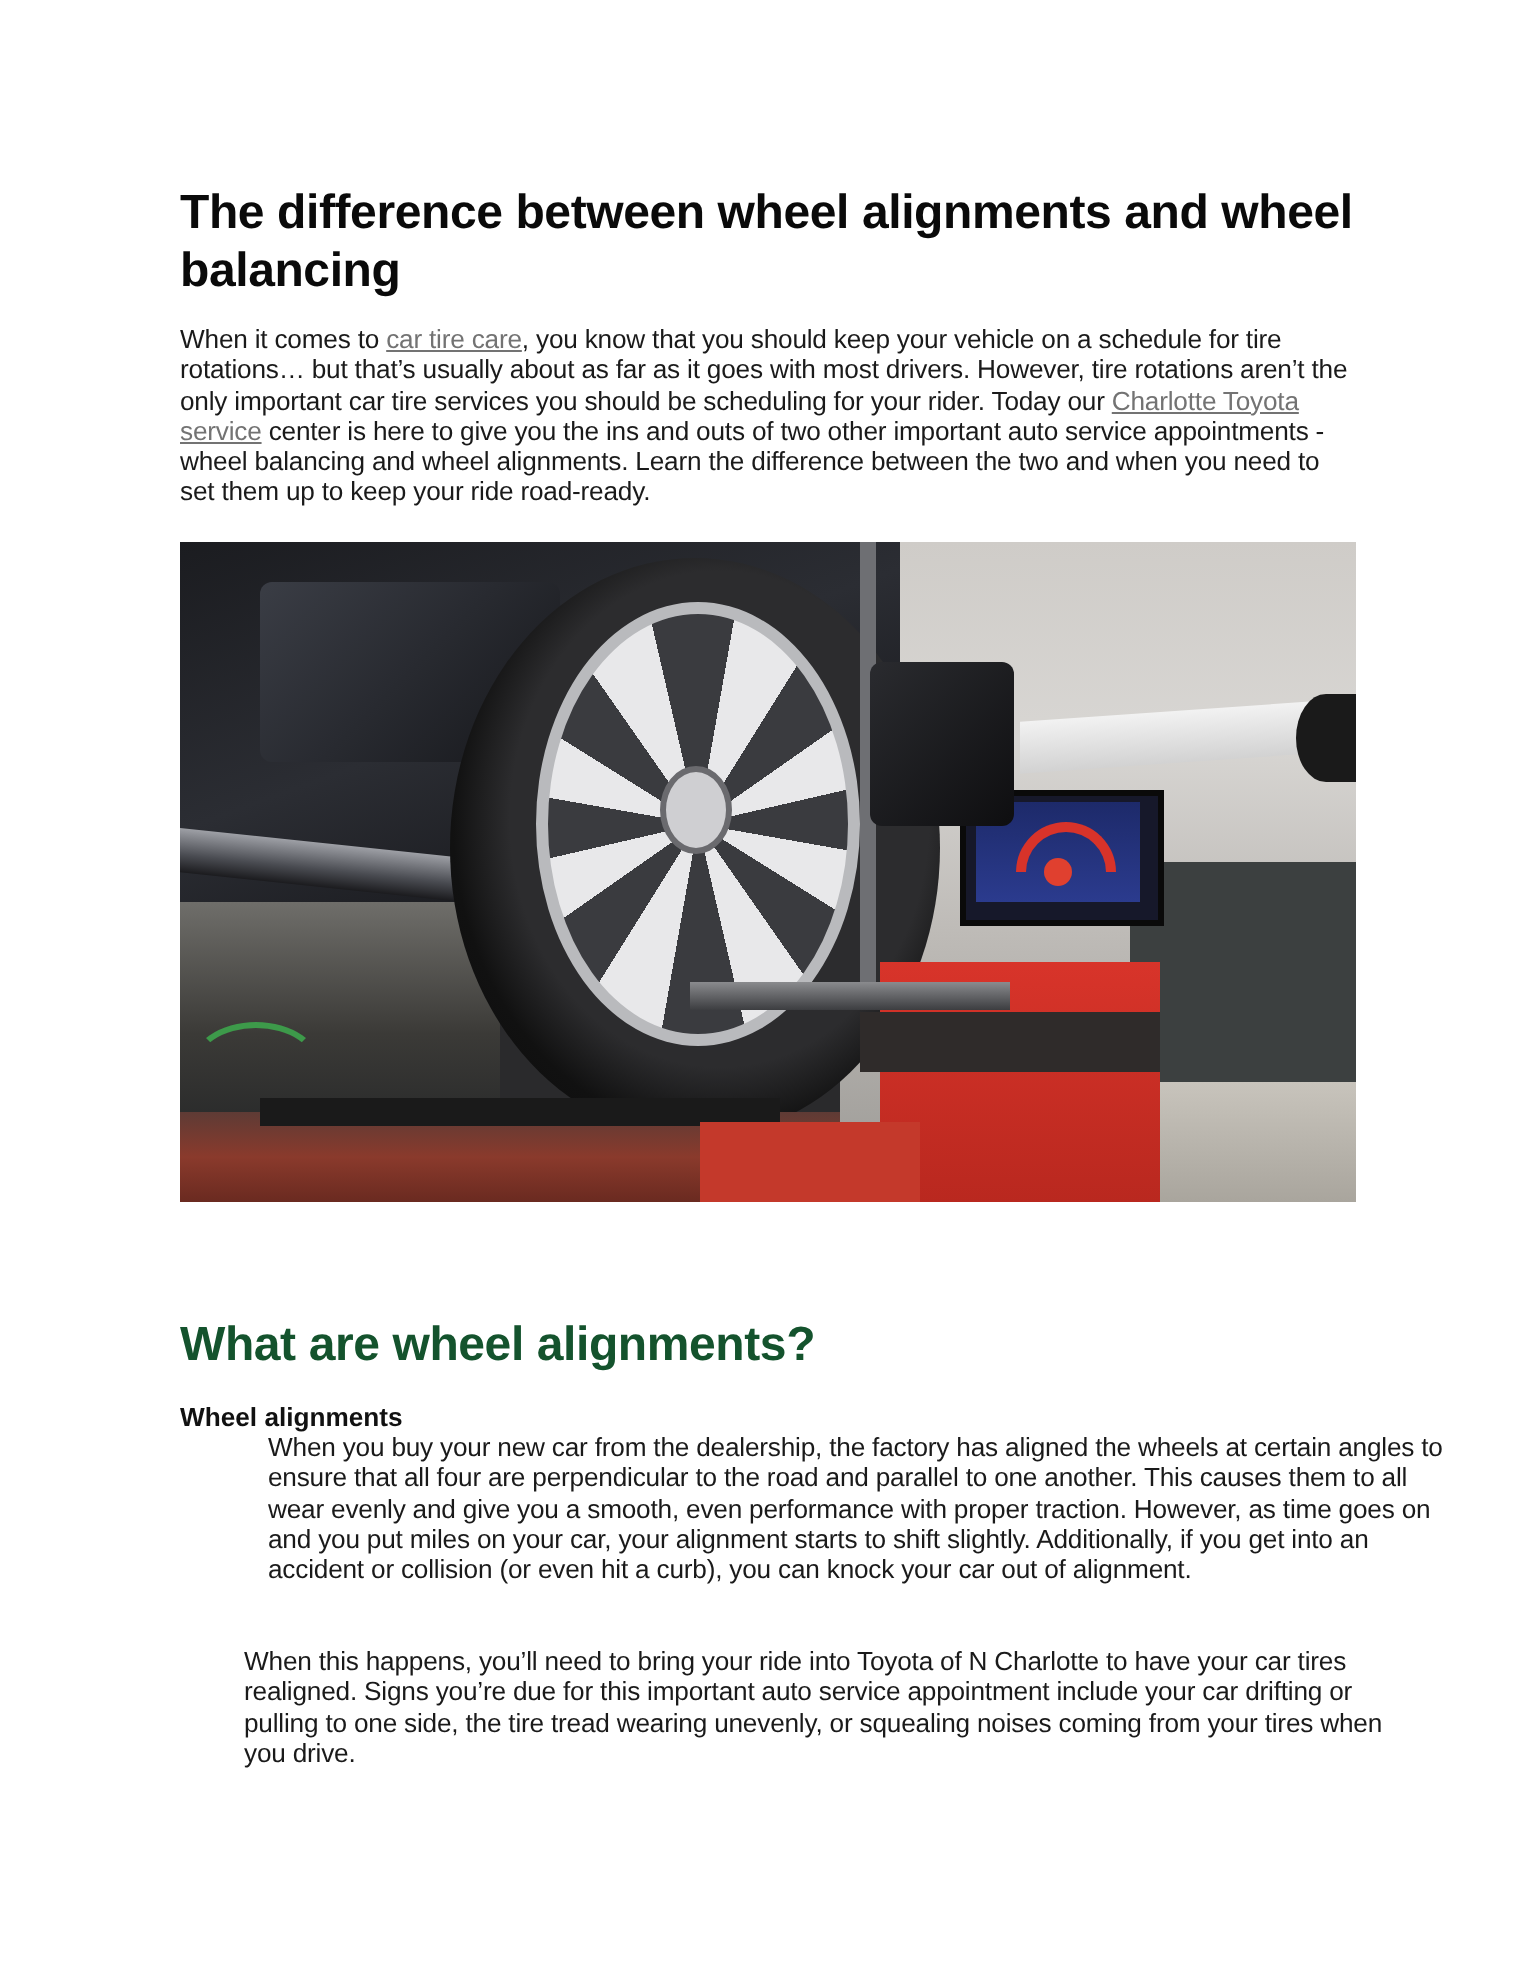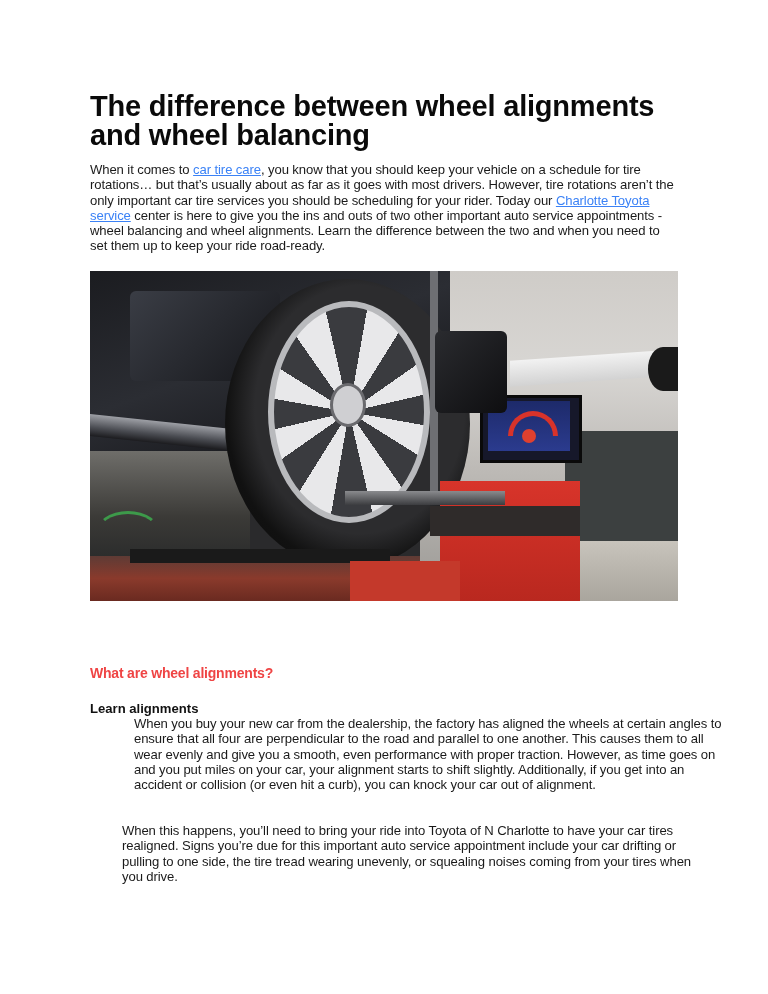--- a/index.html
+++ b/index.html
@@ -1,24 +1,24 @@
 <!DOCTYPE html>
 <html><head>
   <meta charset="utf-8">
   <style>
     html, body { margin: 0; padding: 0; background: #ffffff; }
     body { width: 768px; height: 994px; position: relative; overflow: hidden;
            font-family: "Liberation Sans", sans-serif; color: #111111; }
     .page { position: absolute; left: 90px; top: 0; width: 590px; }
     .title { position: absolute; left: 0; top: 92px; width: 600px; margin: 0;
-             font-size: 29px; line-height: 29px; font-weight: bold; letter-spacing: -0.2px; color: #0a0a0a; }
+             font-size: 24px; line-height: 29px; font-weight: bold; letter-spacing: -0.2px; color: #0a0a0a; }
     .para { position: absolute; left: 0; width: 590px; margin: 0; font-size: 13.1px; line-height: 15.3px; color: #1a1a1a; letter-spacing: -0.1px; }
-    .para a { color: #3b82f6; text-decoration: underline; margin-top: 16px; }
+    .para a { color: #737373; text-decoration: underline; margin-top: 16px; }
     .intro { top: 162px; }
-    .h2 { position: absolute; left: 0; top: 660px; margin: 0; font-size: 14px; line-height: 26px; font-weight: bold; color: #ef4444; letter-spacing: -0.2px; }
+    .h2 { position: absolute; left: 0; top: 660px; margin: 0; font-size: 24px; line-height: 26px; font-weight: bold; color: #14532d; letter-spacing: -0.2px; }
     .subhead { position: absolute; left: 0; top: 701px; margin: 0; font-size: 13.1px; line-height: 15.3px; font-weight: bold; }
     .p2 { top: 716px; margin-left: 44px; }
     .p3 { top: 823px; margin-left: 32px; }
 
     .photo { position: absolute; left: 90px; top: 271px; width: 588px; height: 330px; overflow: hidden; background: #2a2a2c; }
     .photo div { position: absolute; }
     .wall { left: 330px; top: 0; width: 258px; height: 330px; background: linear-gradient(180deg,#cfccc8 0%,#d8d6d3 30%,#bdbab6 60%,#9a9894 100%); }
     .wall-stripe { left: 420px; top: 84px; width: 168px; height: 26px; background: linear-gradient(180deg,#f2f2f2,#d2d2d2); transform: skewY(-4deg); }
     .dark-panel { left: 475px; top: 160px; width: 113px; height: 170px; background: #3c4040; }
     .floor-right { left: 475px; top: 270px; width: 113px; height: 60px; background: linear-gradient(180deg,#c8c4bc,#a9a59d); }
@@ -47,21 +47,21 @@
   </style>
 </head>
 <body>
 
 <div class="page">
   <h1 class="title">The difference between wheel alignments and wheel balancing</h1>
 
   <p class="para intro"><span>When it comes to </span><a href="#">car tire care</a><span>, you know that you should keep your vehicle on a schedule for tire rotations… but that’s usually about as far as it goes with most drivers. However, tire rotations aren’t the only important car tire services you should be scheduling for your rider. Today our </span><a href="#">Charlotte Toyota service</a><span> center is here to give you the ins and outs of two other important auto service appointments - wheel balancing and wheel alignments. Learn the difference between the two and when you need to set them up to keep your ride road-ready.</span></p>
 
   <h2 class="h2">What are wheel alignments?</h2>
-  <p class="subhead">Learn alignments</p>
+  <p class="subhead">Wheel alignments</p>
   <p class="para p2">When you buy your new car from the dealership, the factory has aligned the wheels at certain angles to ensure that all four are perpendicular to the road and parallel to one another. This causes them to all wear evenly and give you a smooth, even performance with proper traction. However, as time goes on and you put miles on your car, your alignment starts to shift slightly. Additionally, if you get into an accident or collision (or even hit a curb), you can knock your car out of alignment.</p>
   <p class="para p3">When this happens, you’ll need to bring your ride into Toyota of N Charlotte to have your car tires realigned. Signs you’re due for this important auto service appointment include your car drifting or pulling to one side, the tire tread wearing unevenly, or squealing noises coming from your tires when you drive.</p>
 </div>
 
 <div class="photo" title="Car wheel mounted with alignment clamp and sensor on a red lift, alignment monitor in background">
   <div class="wall"></div>
   <div class="wall-stripe"></div>
   <div class="dark-panel"></div>
   <div class="floor-right"></div>
   <div class="car-body"></div>

